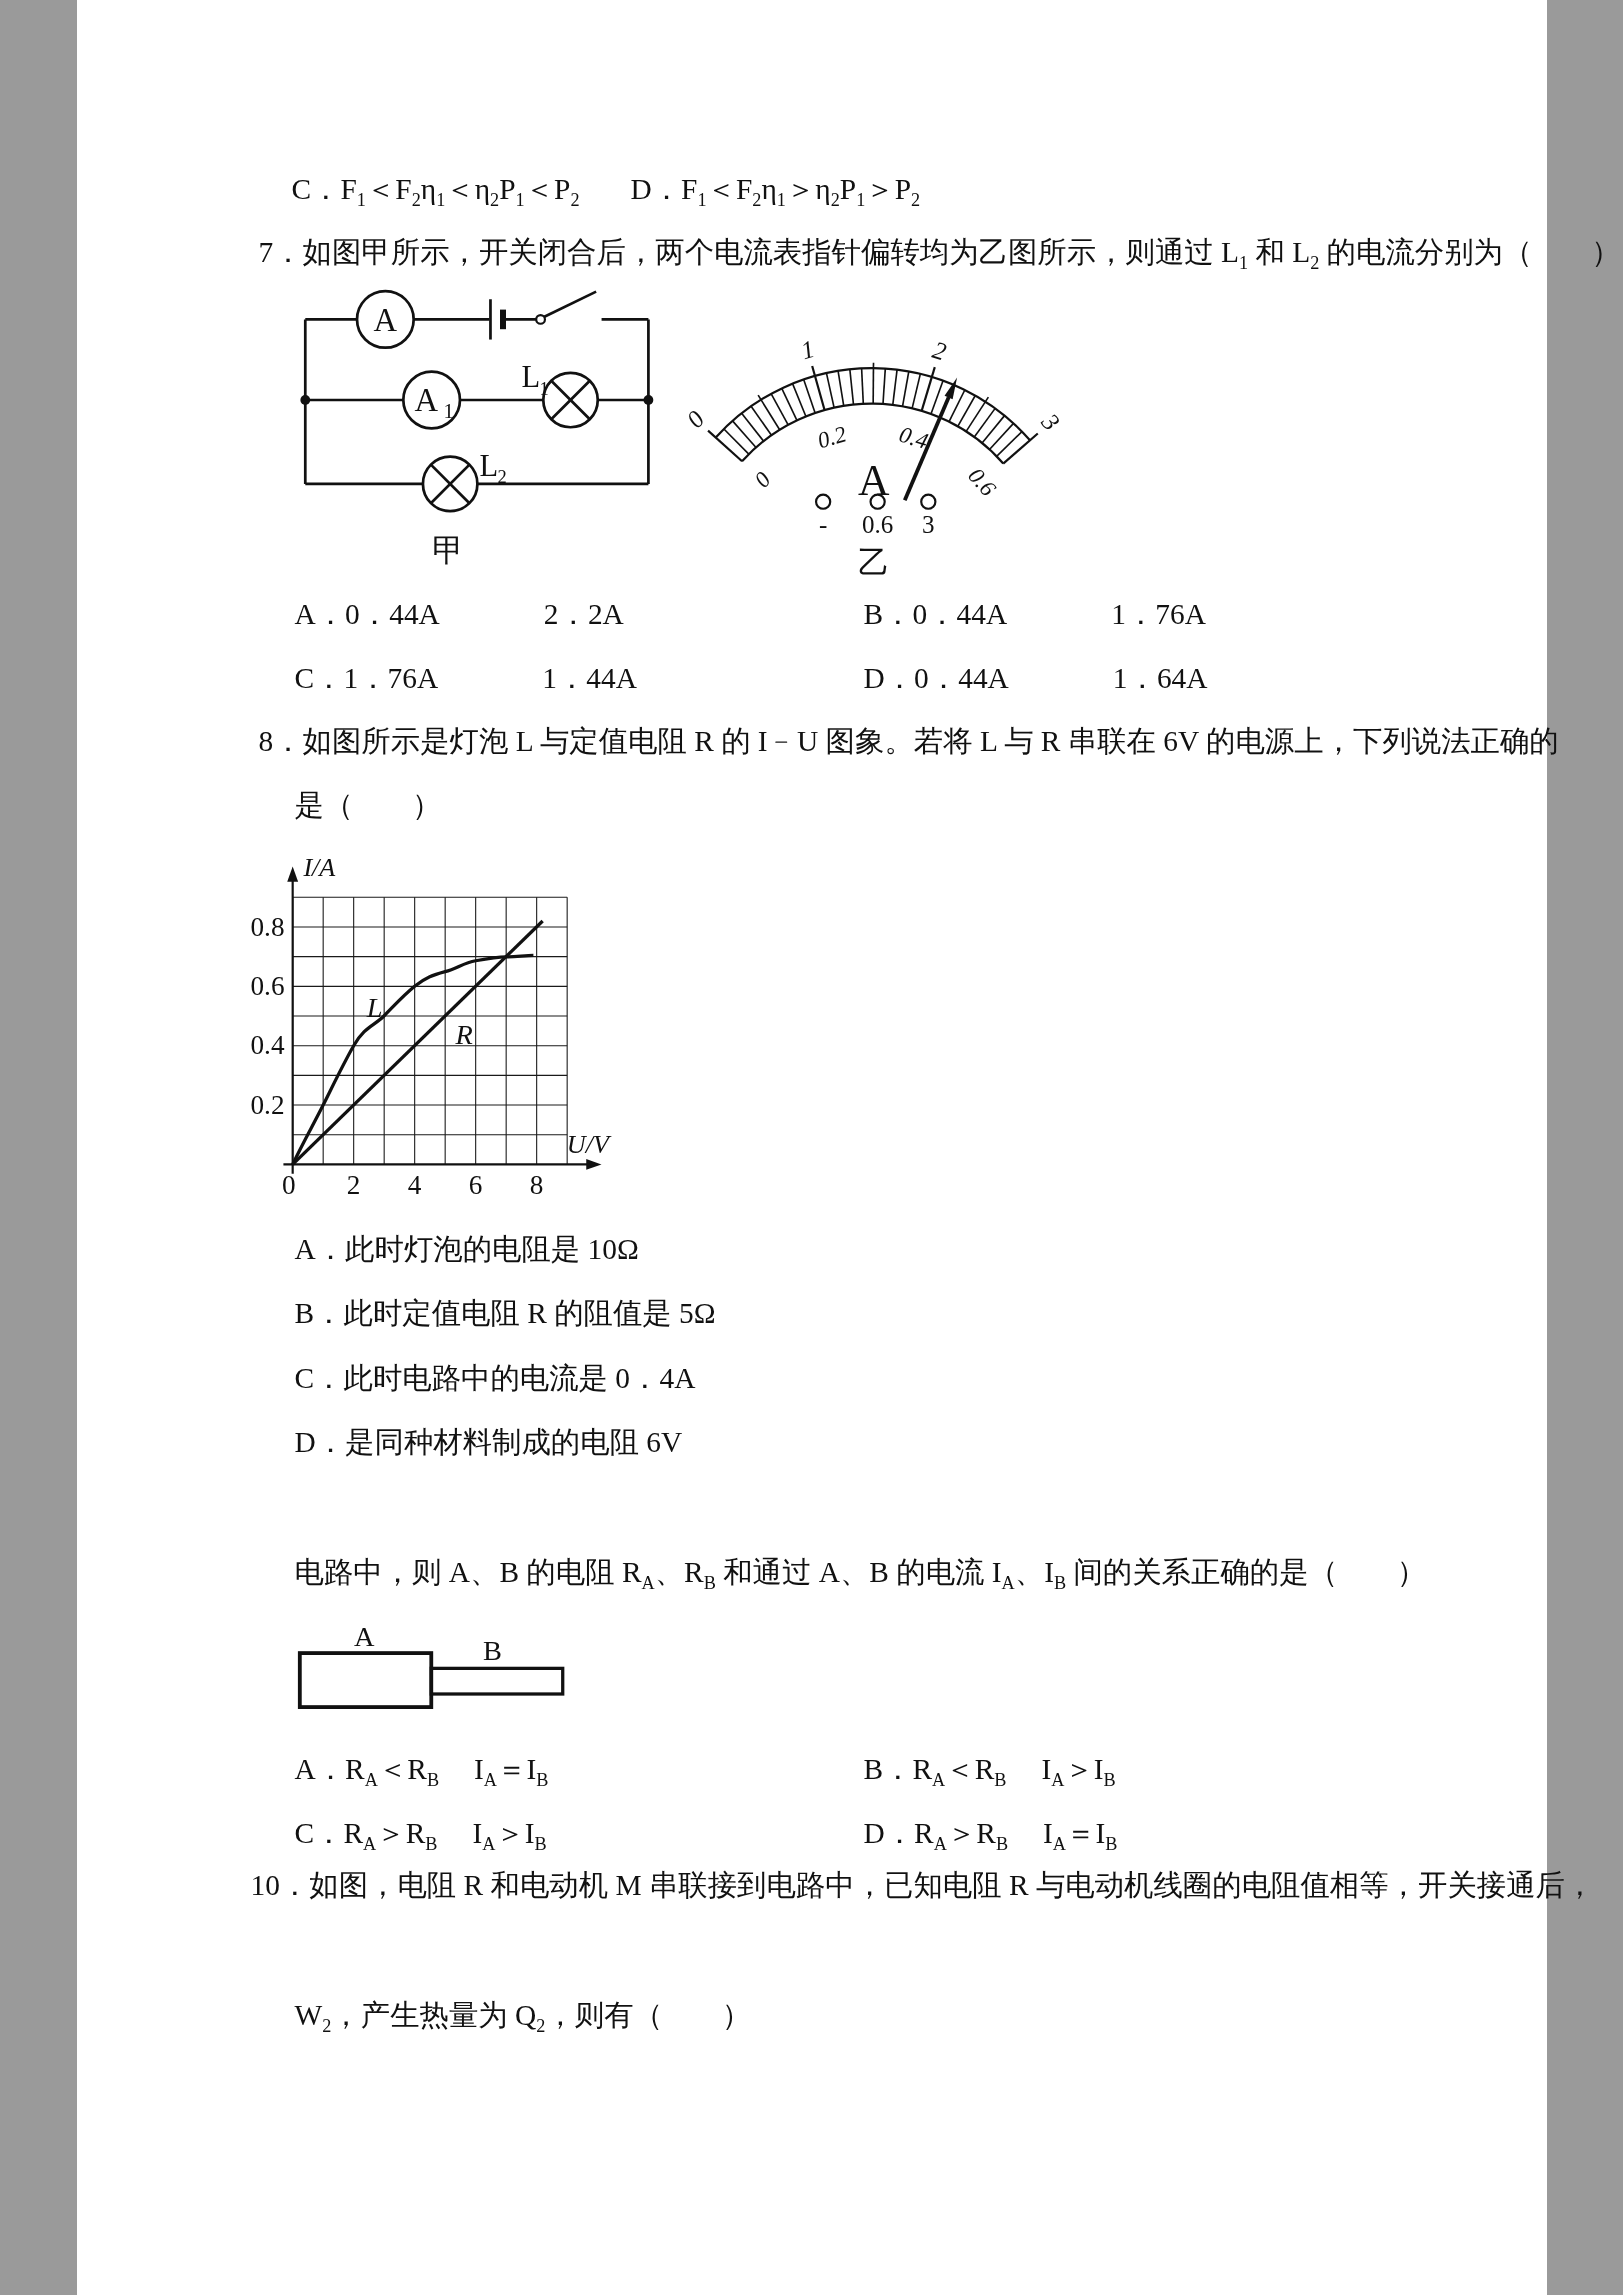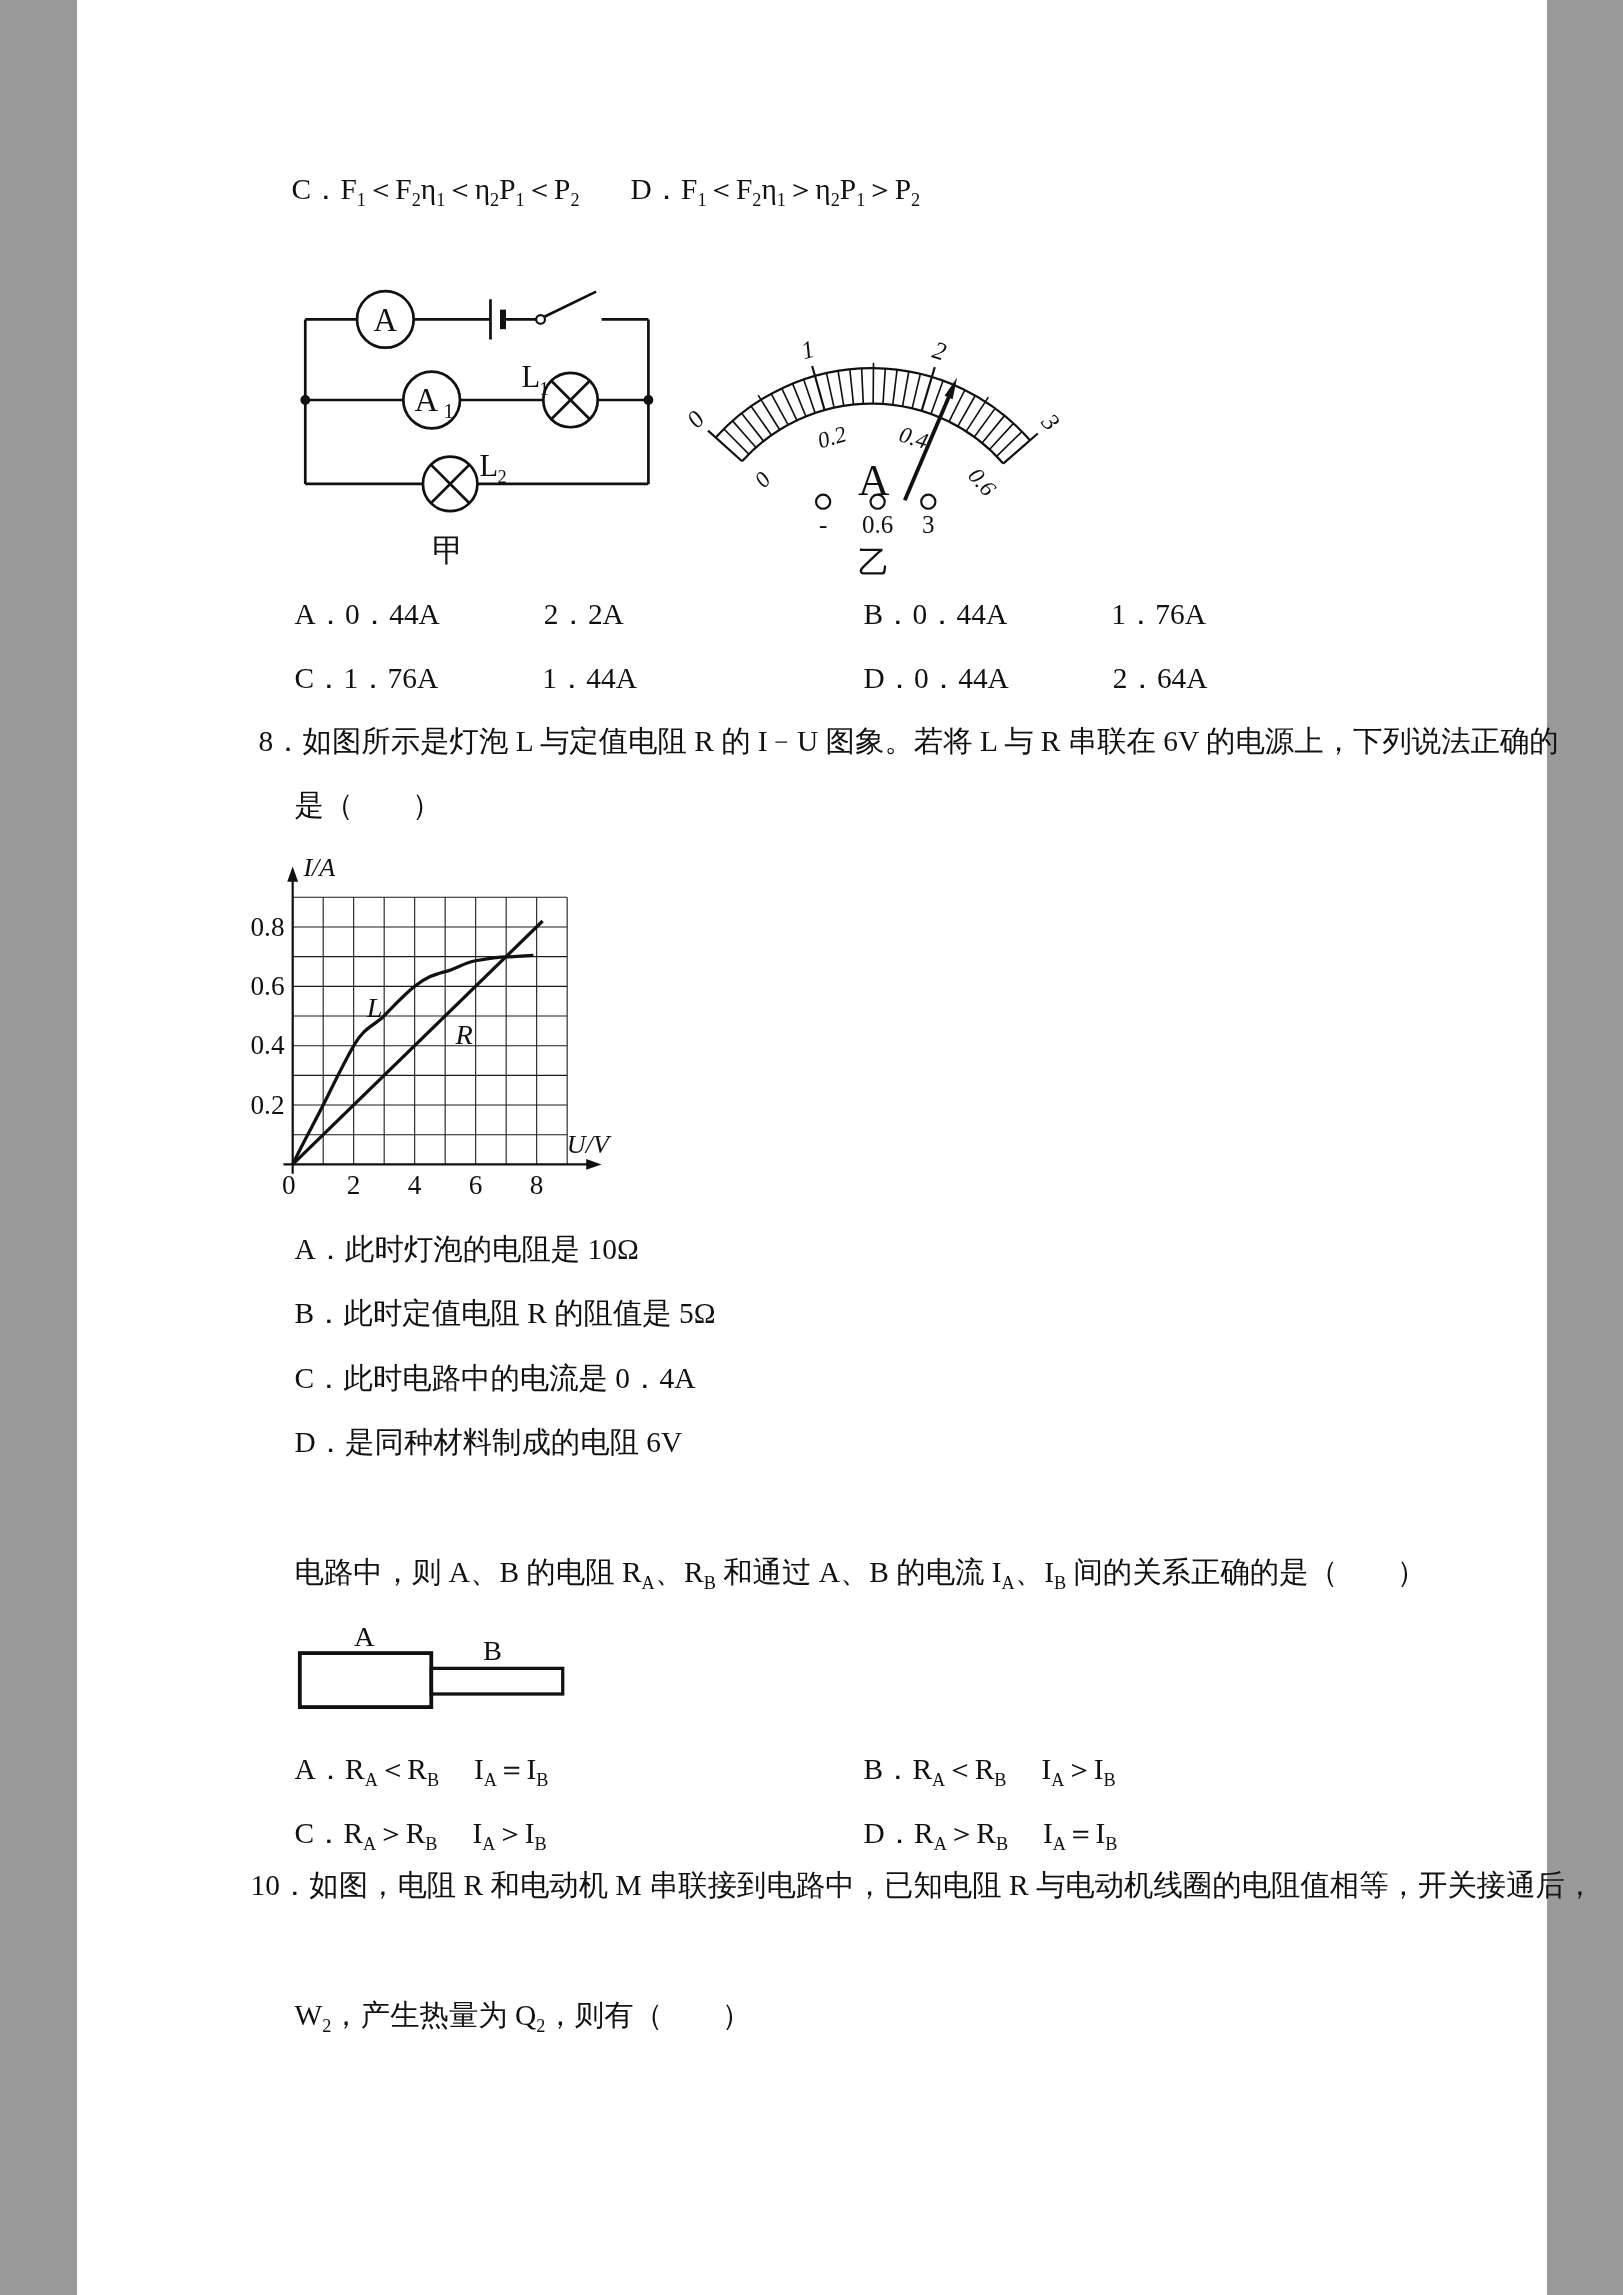--- a/index.html
+++ b/index.html
@@ -13,20 +13,21 @@
   svg text{font-family:"Liberation Serif","DejaVu Serif",serif;fill:#111;}
 </style>
 </head>
 <body>
 
 <div class="page">
 
   <div class="t" style="left:215px;top:171px">C．F<sub>1</sub>＜F<sub>2</sub>η<sub>1</sub>＜η<sub>2</sub>P<sub>1</sub>＜P<sub>2</sub></div>
   <div class="t" style="left:554px;top:171px">D．F<sub>1</sub>＜F<sub>2</sub>η<sub>1</sub>＞η<sub>2</sub>P<sub>1</sub>＞P<sub>2</sub></div>
 
+  <div class="t" style="left:182px;top:234px">7．如图甲所示，开关闭合后，两个电流表指针偏转均为乙图所示，则通过 L<sub>1</sub> 和 L<sub>2</sub> 的电流分别为（　　）</div>
 
   <svg class="fig" style="left:213px;top:284px" width="414" height="305" viewBox="0 0 760 560">
     <g stroke="#111" stroke-width="5" fill="none">
       <path d="M28,65 H123 M227,65 H366 M392,65 H452 M572,65 H658 M658,65 V367 M28,65 V367
                M28,213 H208 M312,213 H465 M565,213 H658 M28,367 H244 M344,367 H658"></path>
     </g>
     <g stroke="#111">
       <line x1="368" y1="28" x2="368" y2="102" stroke-width="5"></line>
       <line x1="391" y1="47" x2="391" y2="83" stroke-width="11"></line>
     </g>
@@ -131,21 +132,21 @@
   <div class="t" style="left:218px;top:596px">
     <span>A．0．44A</span><span class="gap2">2．2A</span>
   </div>
   <div class="t" style="left:787px;top:596px">
     <span>B．0．44A</span><span class="gap2">1．76A</span>
   </div>
   <div class="t" style="left:218px;top:660px">
     <span>C．1．76A</span><span class="gap2">1．44A</span>
   </div>
   <div class="t" style="left:787px;top:660px">
-    <span>D．0．44A</span><span class="gap2">2．64A</span>
+    <span>D．0．44A</span><span class="gap2">1．64A</span>
   </div>
 
   <div class="t" style="left:182px;top:723px">8．如图所示是灯泡 L 与定值电阻 R 的 I﹣U 图象。若将 L 与 R 串联在 6V 的电源上，下列说法正确的</div>
   <div class="t" style="left:218px;top:787px">是（　　）</div>
 
   <svg class="fig" style="left:180px;top:848px" width="360" height="354" viewBox="0 0 660 650">
     <g id="graph-grid">
         <line x1="65" y1="581" x2="65" y2="90.5" stroke="#1a1a1a" stroke-width="2"></line>
         <line x1="65" y1="581" x2="569" y2="581" stroke="#1a1a1a" stroke-width="2"></line>
         <line x1="121" y1="581" x2="121" y2="90.5" stroke="#1a1a1a" stroke-width="2"></line>

